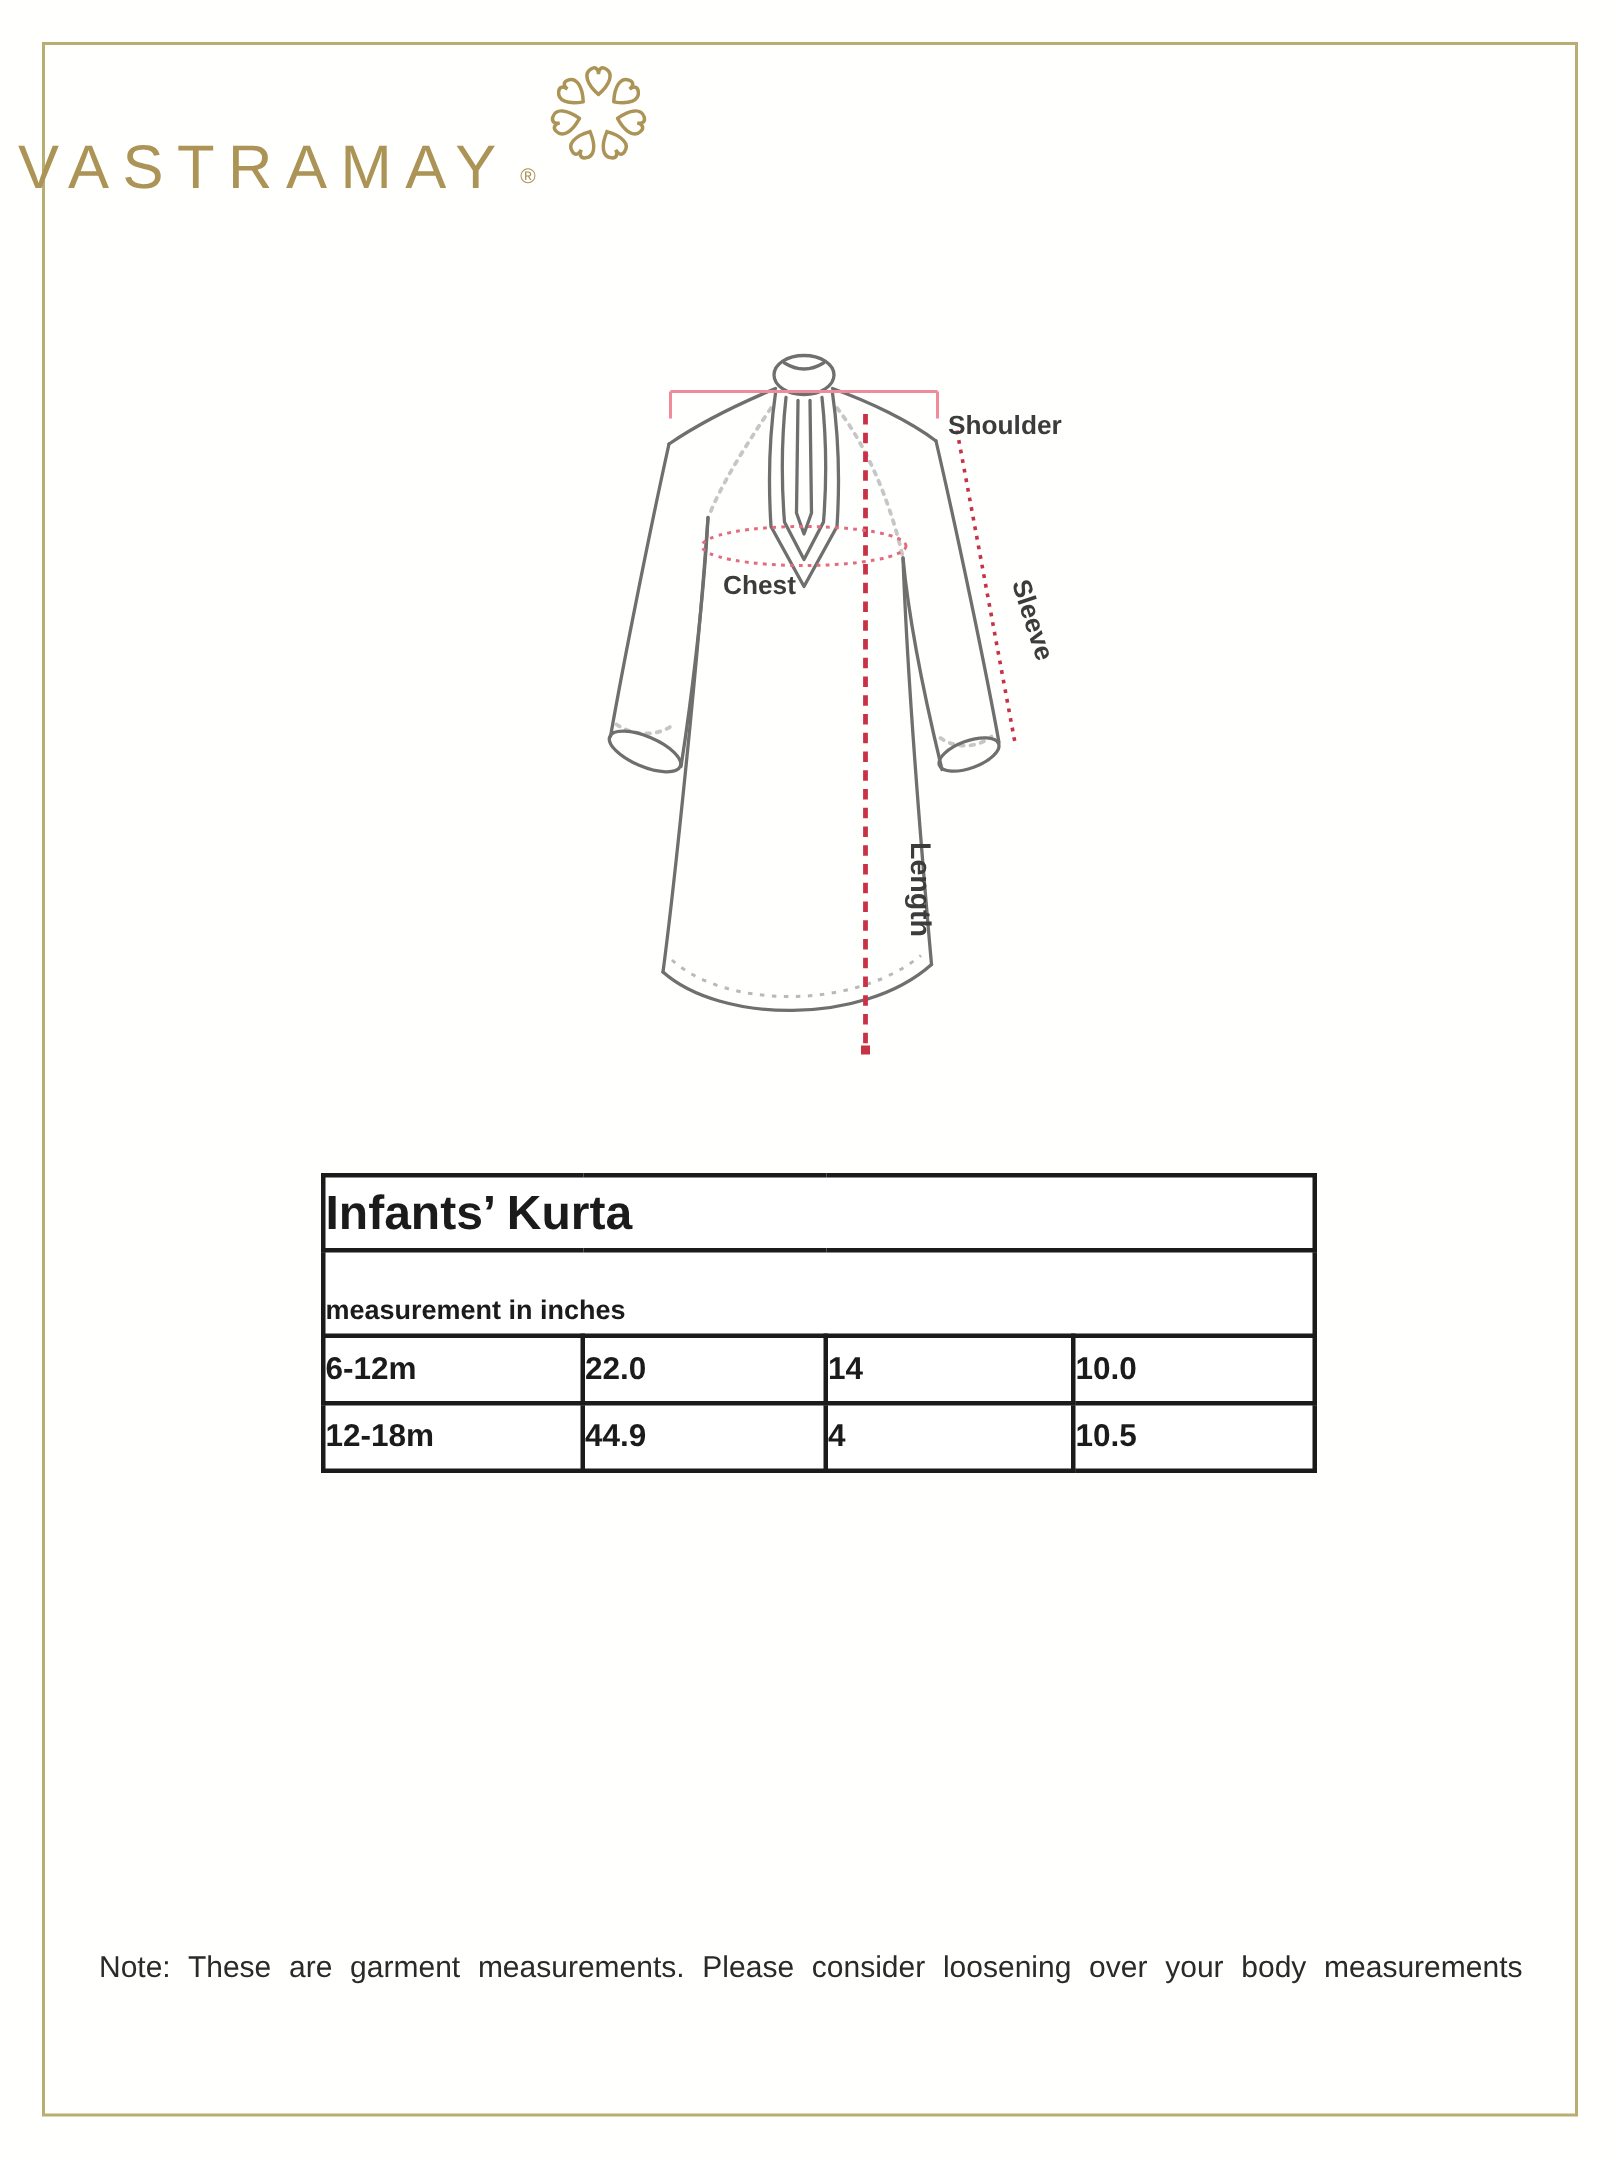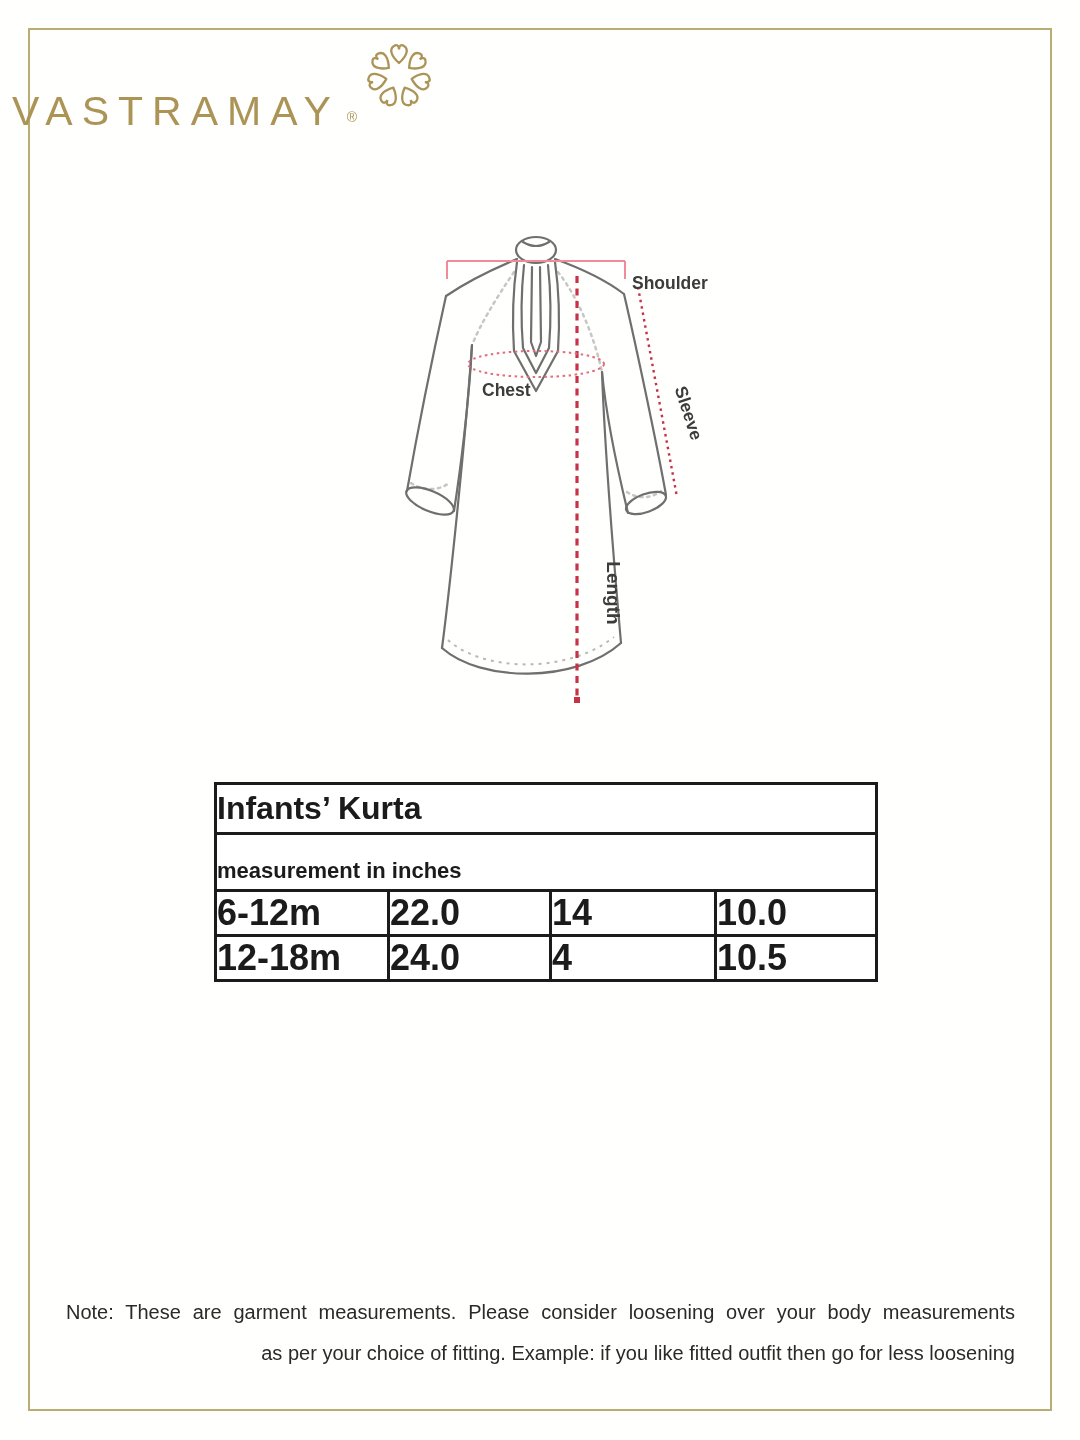--- a/index.html
+++ b/index.html
@@ -43,23 +43,23 @@
   .dlabel{font-family:"Liberation Sans","DejaVu Sans",sans-serif;font-size:17.5px;font-weight:600;fill:var(--label-ink);}
   .dlabel-big{font-size:19px;}
   
   .chart-wrap{position:absolute;left:214px;top:782px;}
   table.size-chart{border-collapse:collapse;table-layout:fixed;width:661px;background:#fff;}
   table.size-chart td,table.size-chart th{
     border:3px solid var(--table-ink);color:var(--table-ink);
     font-weight:bold;padding:0;font-family:"Liberation Sans","DejaVu Sans",sans-serif;
   }
   tr.title-row td{height:47px;font-size:32px;}
-  tr.subtitle-row td{height:49px;font-size:22px;vertical-align:bottom;padding-bottom:5px;}
+  tr.subtitle-row td{height:49px;font-size:18px;vertical-align:bottom;padding-bottom:5px;}
   tr.header-row th{height:118px;font-size:30px;vertical-align:bottom;padding-bottom:8px;}
-  tr.data-row td{height:42px;font-size:36px;}
+  tr.data-row td{height:42px;font-size:21px;}
   
   .note{
     position:absolute;left:46px;top:1292px;width:969px;
     font-size:20px;line-height:41px;color:var(--note-ink);
   }
   .note-line1{text-align:justify;text-align-last:justify;margin-left:20px;}
   .note-line2{text-align:right;}
 </style>
 </head>
 <body>
@@ -140,26 +140,25 @@
           <td colspan="4">measurement in inches</td>
         </tr>
         <tr class="data-row">
           <td>6-12m</td>
           <td>22.0</td>
           <td>14</td>
           <td>10.0</td>
         </tr>
         <tr class="data-row">
           <td>12-18m</td>
-          <td>24.0</td>
+          <td>44.9</td>
           <td>4</td>
           <td>10.5</td>
         </tr>
       </tbody>
     </table>
   </div>
 
   <div class="note">
     <div class="note-line1">Note: These are garment measurements. Please consider loosening over your body measurements</div>
-    <div class="note-line2">as per your choice of fitting. Example: if you like fitted outfit then go for less loosening</div>
   </div>
 
 </div>
 
 </body></html>

